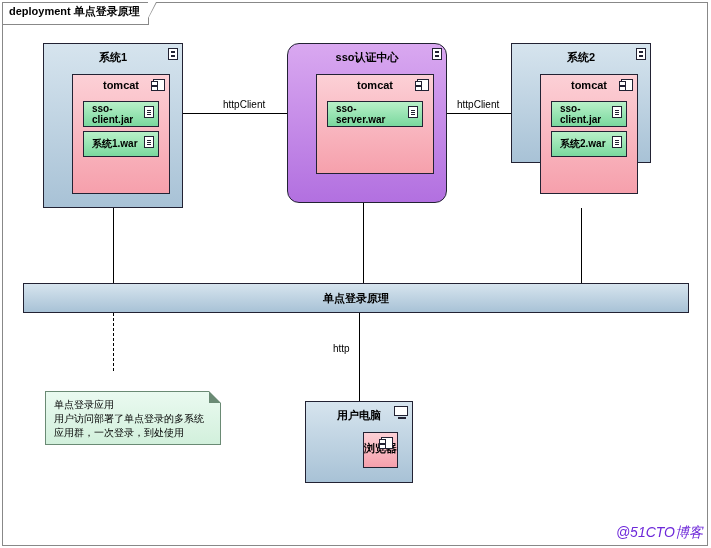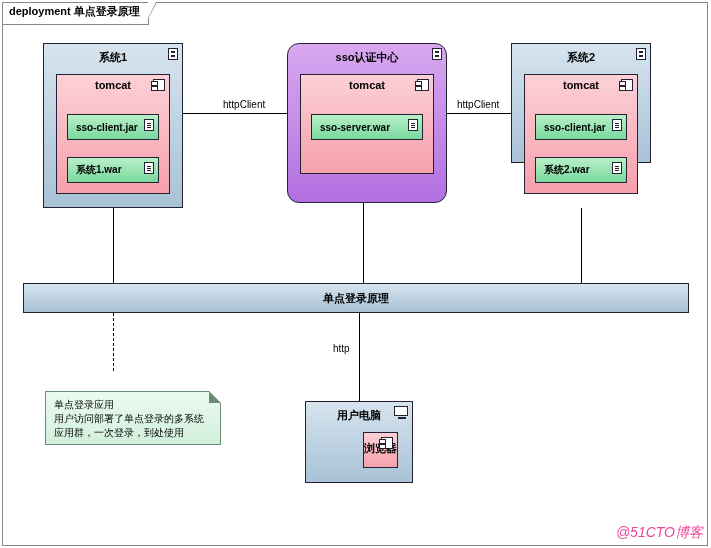--- a/index.html
+++ b/index.html
@@ -120,35 +120,35 @@
     left: 284px; top: 40px; width: 160px; height: 160px;
     background: linear-gradient(#d9a8f0,#b270e0);
     border-radius: 12px;
   }
   .sys2 {
     left: 508px; top: 40px; width: 140px; height: 120px;
     background: linear-gradient(#d6e4ee,#a8c2d6);
   }
   .tomcat {
     position: absolute;
-    left: 12px; right: 12px;
+    left: 28px; right: 12px;
     border: 1px solid #223;
     background: linear-gradient(#fcd0d6,#f6a0ac);
     padding-top: 22px;
     padding-bottom: 25px;
   }
   .tomcat .node-title{
     position:absolute;top:2px;left:0;right:0;padding:2px;
   }
   .sys1 .tomcat, .sys2 .tomcat { top: 30px; height: 120px; }
   .sso .tomcat { top: 30px; height: 100px; }
 
   .artifact {
     position: relative;
-    margin: 17px 10px;
+    margin: 4px 10px;
     height: 26px;
     border: 1px solid #223;
     background: linear-gradient(#b8f0c8,#7ad89e);
     display:flex;align-items:center;
     padding-left:8px;padding-right:20px;
     font-weight:bold;
     font-size:10px;
   }
 
   .firewall {
@@ -213,21 +213,21 @@
     border-left:1px dashed #000;
   }
   .label {
     position:absolute;
     font-size:10px;
     background:transparent;
   }
 
   .watermark{
     position:absolute;right:8px;bottom:6px;
-    color:#ec4899;font-size:14px;font-style:italic;
+    color:#6d28d9;font-size:14px;font-style:italic;
   }
 </style>
 </head>
 <body>
 
 <div class="frame">
   <div class="frame-tab">deployment 单点登录原理</div>
 
   <div class="line lineh" style="left:180px;top:110px;width:104px"></div>
   <div class="label" style="left:220px;top:96px">httpClient</div>

